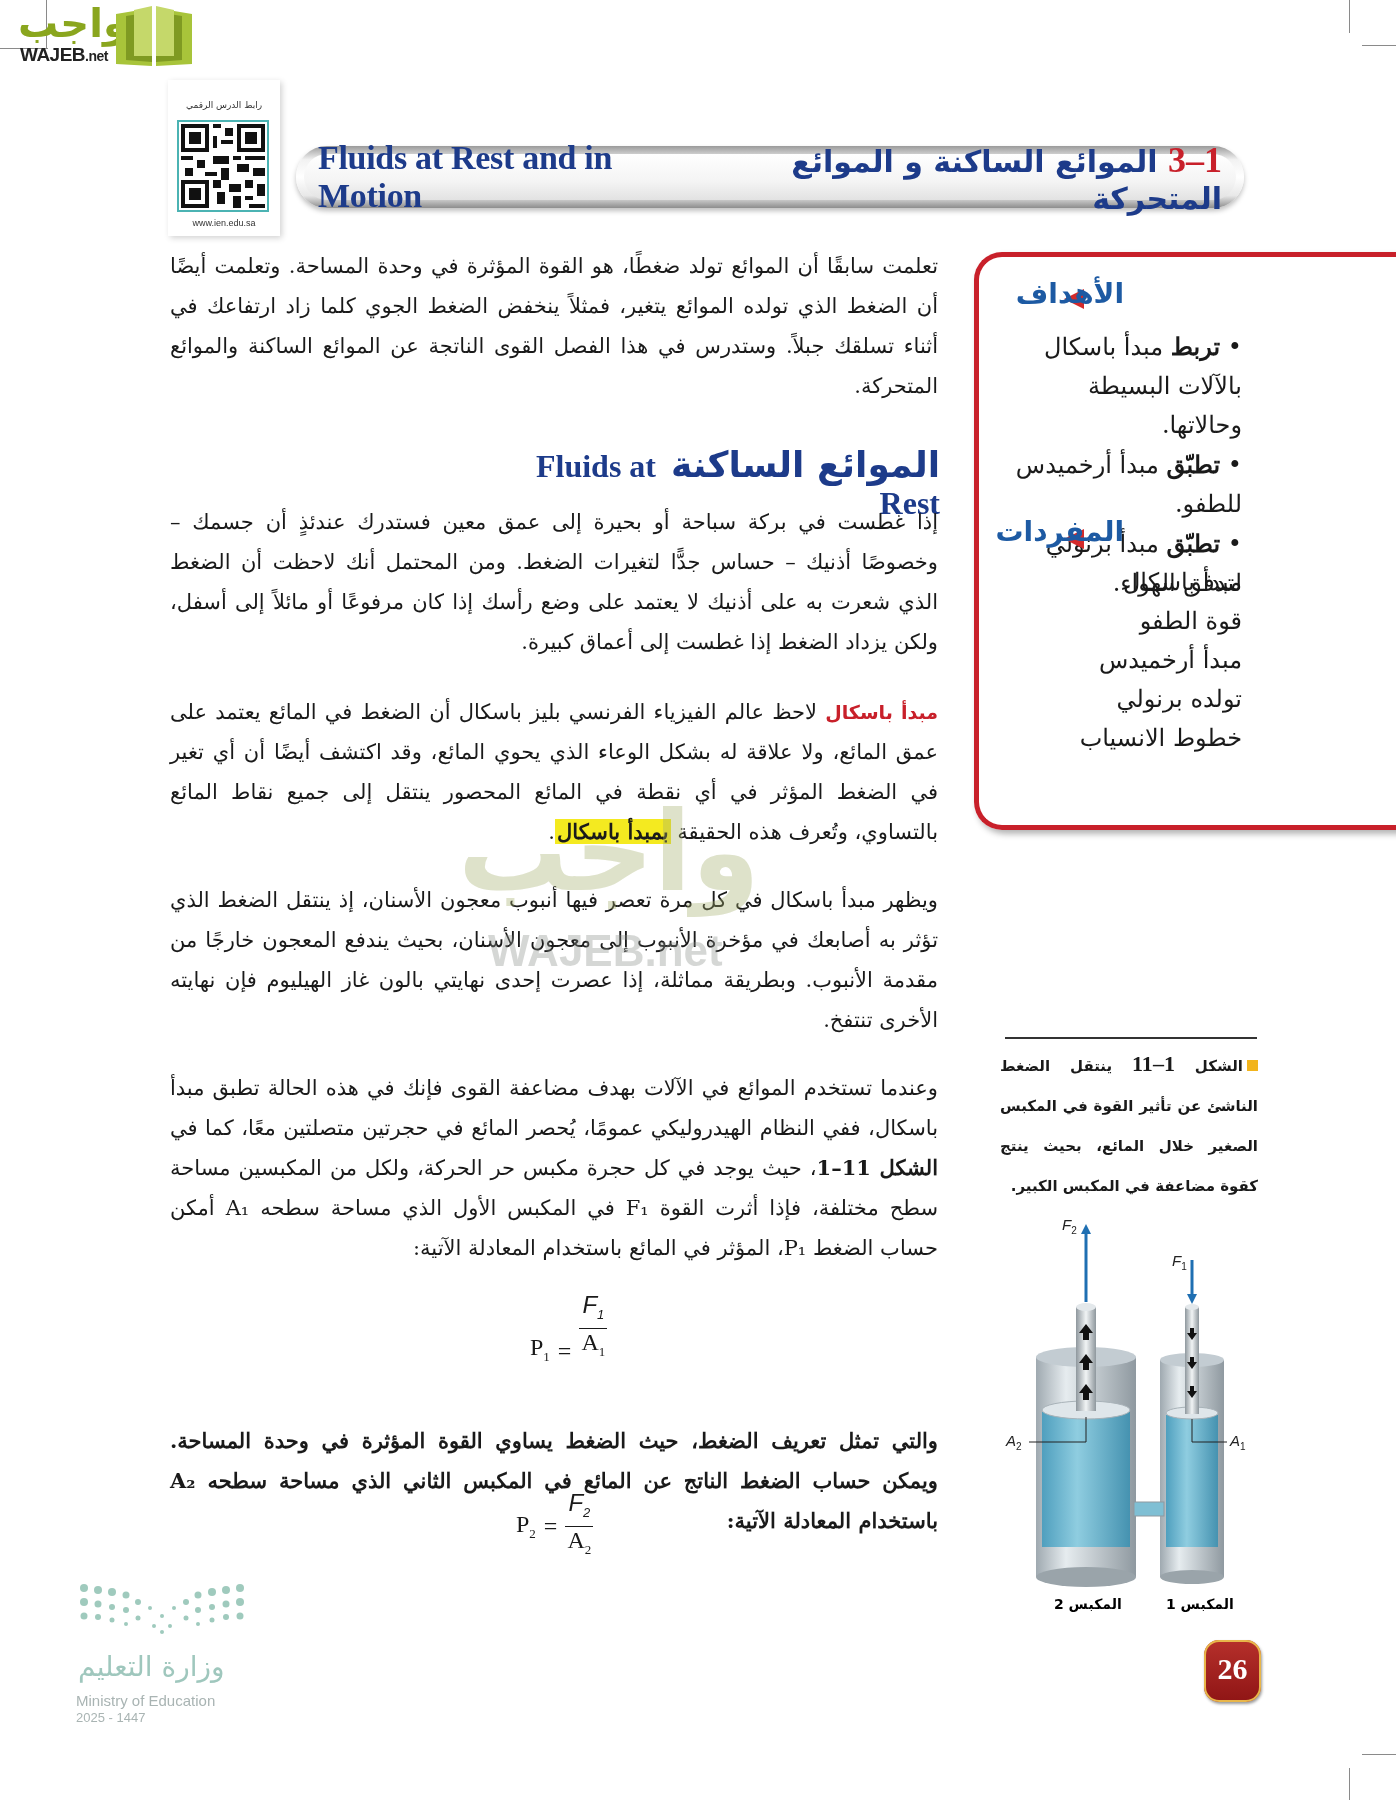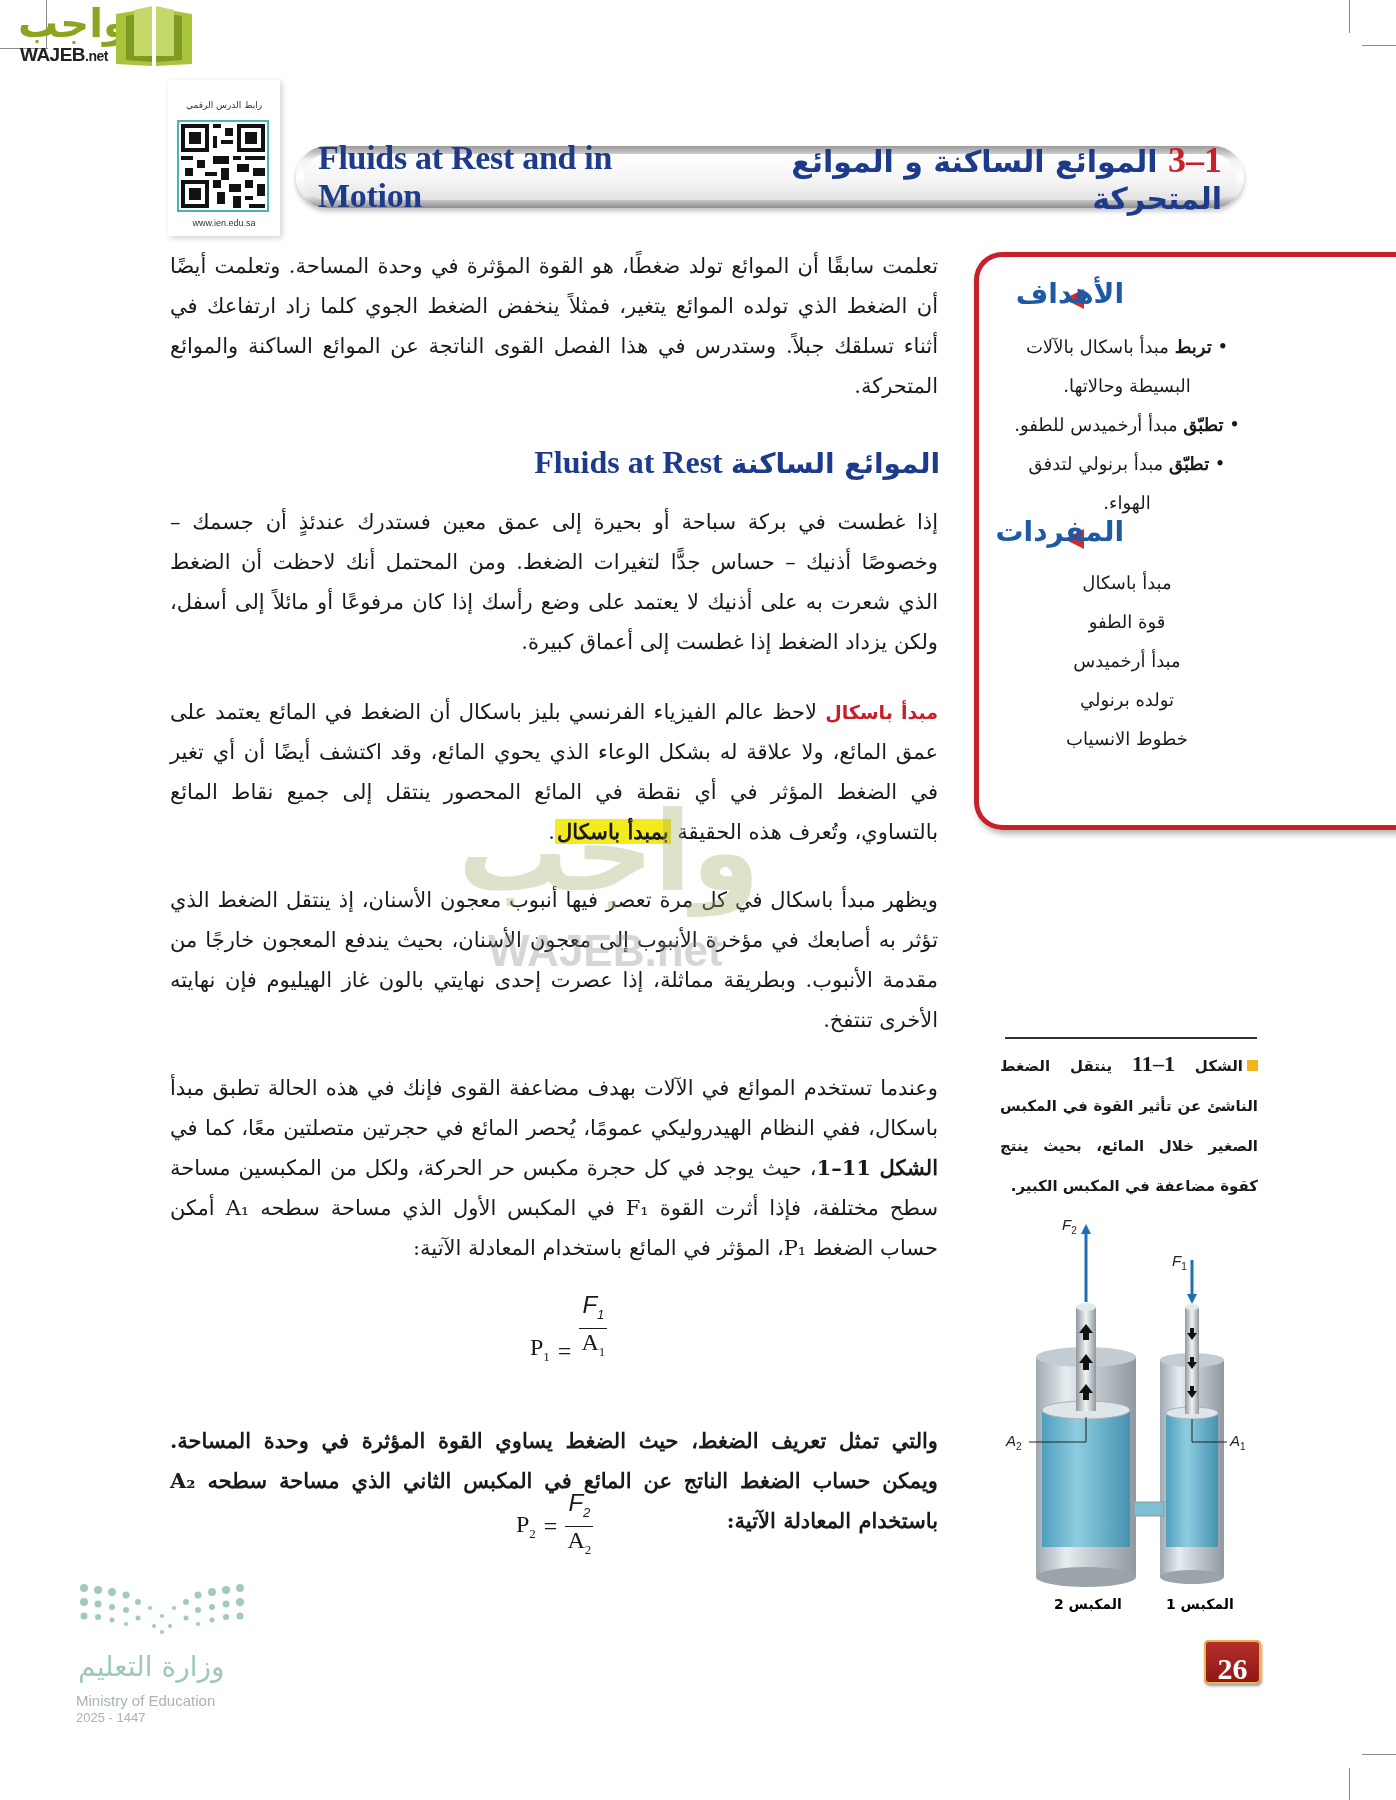--- a/index.html
+++ b/index.html
@@ -25,49 +25,49 @@
   .pill-inner { position:absolute; left:8px; right:8px; top:8px; bottom:8px; border-radius:24px;
                 background:linear-gradient(#ffffff,#f4f4f4 60%,#e2e2e2); display:flex; align-items:center;
                 justify-content:flex-start; padding:0 14px; box-sizing:border-box; }
   .pill .en-title { font-family:"Liberation Serif", serif; font-weight:bold; font-size:34px; color:#1d3b8a; letter-spacing:-0.3px; }
   .pill .ar-title { font-family:"DejaVu Sans", sans-serif; font-weight:bold; font-size:30px; color:#1d3b8a; direction:rtl; }
   .pill .num { color:#c8202a; font-family:"Liberation Serif", serif; font-size:36px; }
   
   .col { left:170px; width:768px; direction:rtl; text-align:justify; text-align-last:right;
          font-family:"DejaVu Serif", serif; font-size:21px; line-height:40px; color:#1a1a1a; }
   .h2 { left:500px; width:440px; direction:rtl; text-align:right; font-family:"Liberation Serif", serif; font-weight:bold; font-size:32px; color:#1d3b8a; }
-  .h2 .ar { font-family:"DejaVu Sans", sans-serif; font-size:28px; }
+  .h2 .ar { font-family:"DejaVu Sans", sans-serif; font-size:36px;margin-left:7px; }
   .kw { color:#c8202a; font-weight:bold; font-family:"DejaVu Sans", sans-serif; font-size:19px; }
   .hl { background:#f4ea20; font-weight:bold; padding:0 2px; }
   .b { font-weight:bold; }
   .eq { font-family:"Liberation Serif", serif; font-size:24px; display:flex; align-items:center; gap:8px; direction:ltr; }
   .frac { display:inline-flex; flex-direction:column; align-items:center; line-height:26px; }
   .frac .num2 { border-bottom:1.5px solid #1a1a1a; padding:0 3px; font-style:italic; font-family:"Liberation Sans", sans-serif; }
   sub { font-size:13px; }
   
   .sidebox { left:974px; top:252px; width:440px; height:578px; border:5px solid #c8202a; border-right:none;
              border-radius:28px 0 0 28px; box-sizing:border-box; box-shadow:3px 4px 6px rgba(0,0,0,0.3); }
   .side-h { position:absolute; right:290px; direction:rtl; font-family:"DejaVu Sans", sans-serif; font-weight:bold; font-size:28px; color:#1d5aa3; }
   .tri { position:absolute; width:0; height:0; border-top:10px solid transparent; border-bottom:10px solid transparent; border-right:20px solid #d42a2a; }
-  .side-list { position:absolute; right:172px; width:230px; direction:rtl; text-align:center; font-family:"DejaVu Serif", serif; font-size:18px; line-height:39px; color:#1a1a1a; }
+  .side-list { position:absolute; right:172px; width:230px; direction:rtl; text-align:right; font-family:"DejaVu Serif", serif; font-size:24px; line-height:39px; color:#1a1a1a; }
   .side-list .bul::before { content:"• "; }
   .side-list .vb { font-weight:bold; }
   
   .cap-rule { left:1005px; top:1037px; width:252px; height:2px; background:#333; }
   .caption { left:1000px; top:1044px; width:258px; direction:rtl; text-align:justify; text-align-last:right;
              font-family:"DejaVu Sans", sans-serif; font-size:15px; line-height:40px; color:#1a1a1a; font-weight:bold; }
   .caption .sq { display:inline-block; width:11px; height:11px; background:#f2b41c; margin-left:4px; }
   .caption .fig { font-family:"Liberation Serif", serif; font-size:22px; }
   
   .diagram { left:1000px; top:1212px; width:260px; height:420px; }
   .dlabel { position:absolute; font-family:"Liberation Sans", sans-serif; font-style:italic; font-size:15px; color:#222; }
   .dlabel sub { font-size:10px; font-style:normal; }
   .piston-lbl { position:absolute; direction:rtl; font-family:"DejaVu Sans", sans-serif; font-size:14px; color:#000000; font-weight:bold; }
   
-  .pageno { left:1204px; top:1640px; width:57px; height:44px; border-radius:5px;
+  .pageno { left:1204px; top:1640px; width:57px; height:62px; border-radius:15px;
             background:linear-gradient(#b6302b,#8f1515); box-shadow:0 0 0 2px #e8b64a inset, 1px 2px 3px rgba(0,0,0,0.4);
             color:#fff; font-family:"Liberation Serif", serif; font-weight:bold; font-size:30px; text-align:center; line-height:57px; }
   
   .ministry { left:76px; top:1582px; width:180px; height:150px; }
   .ministry .ar { position:absolute; top:68px; left:2px; direction:rtl; font-family:"DejaVu Sans", sans-serif; font-size:28px; color:#9fc7bd; letter-spacing:2px; }
   .ministry .en { position:absolute; top:110px; left:0; font-family:"Liberation Sans", sans-serif; font-size:15px; color:#a9b4b3; }
   .ministry .yr { position:absolute; top:128px; left:0; font-family:"Liberation Sans", sans-serif; font-size:13px; color:#a9b4b3; }
   
   .wm { left:448px; top:818px; width:320px; height:160px; pointer-events:none; opacity:0.35; }
   .wm .ar { position:absolute; left:10px; top:-30px; font-family:"DejaVu Sans", sans-serif; font-weight:bold; font-size:110px; color:#a3ad6a; }

